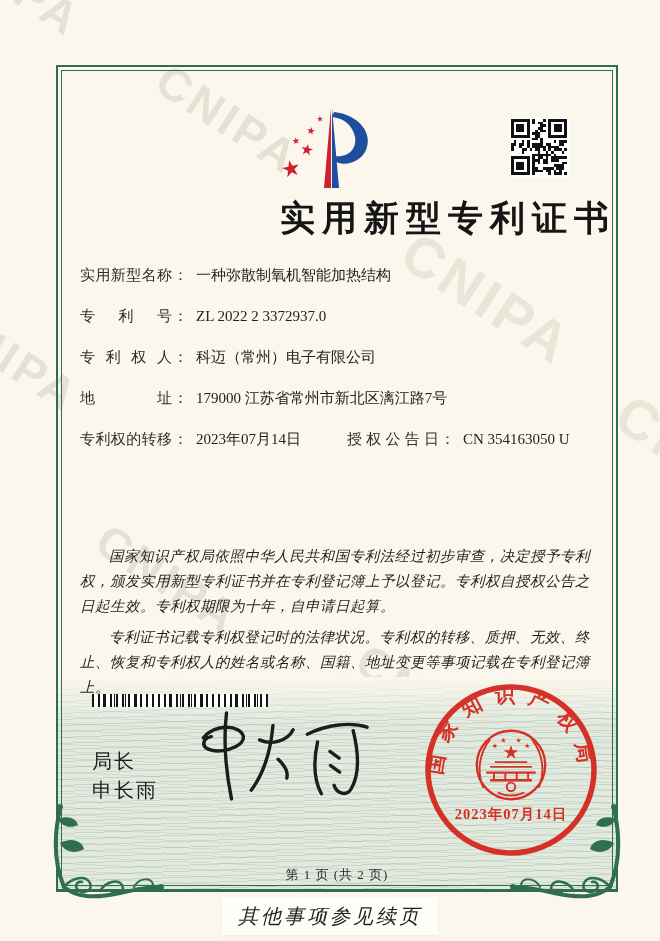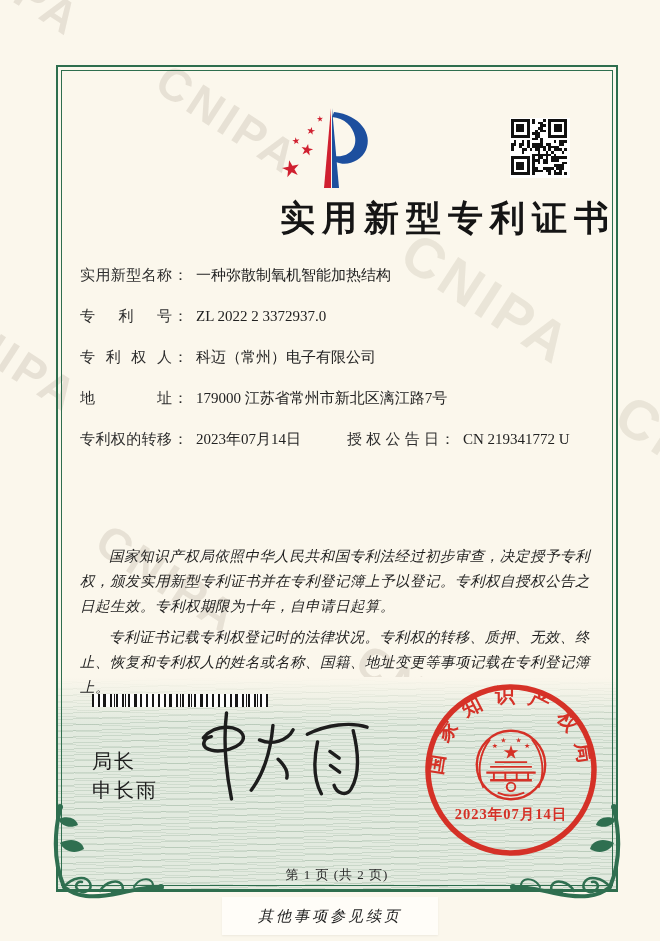--- a/index.html
+++ b/index.html
@@ -59,21 +59,21 @@
   .seal{position:absolute;left:364px;top:614px;width:178px;height:178px;opacity:0.95;}
 
   .page-indicator{position:absolute;left:0;right:0;top:799px;text-align:center;font-size:13px;
                   letter-spacing:1px;color:#2b2b2b;}
 
   .flourish{position:absolute;width:118px;height:118px;z-index:5;}
   .flourish.bl{left:-10px;bottom:-12px;}
   .flourish.br{right:-10px;bottom:-12px;transform:scaleX(-1);}
 
   .tab{position:absolute;left:50%;transform:translateX(-50%);top:897px;width:216px;height:38px;background:#fffdf8;
-       display:flex;align-items:center;justify-content:center;font-size:15px;font-style:italic;
+       display:flex;align-items:center;justify-content:center;font-size:20px;font-style:italic;
        letter-spacing:3px;color:#222;z-index:3;box-shadow:0 1px 2px rgba(0,0,0,0.06);}
 </style>
 </head>
 <body>
 
 <div class="page">
 
   <span class="wm" style="left:-70px;top:-46px">CNIPA</span>
   <span class="wm" style="left:148px;top:92px">CNIPA</span>
   <span class="wm big" style="left:392px;top:266px">CNIPA</span>
@@ -286,21 +286,21 @@
         </div>
         <div class="field-row">
           <span class="flabel">专利权人</span><span class="colon">：</span><span class="fvalue">科迈（常州）电子有限公司</span>
         </div>
         <div class="field-row">
           <span class="flabel">地址</span><span class="colon">：</span><span class="fvalue">179000 江苏省常州市新北区漓江路7号</span>
         </div>
         <div class="field-row">
           <span class="flabel">专利权的转移</span><span class="colon">：</span><span class="fvalue">2023年07月14日</span>
           <span class="pair2">
-            <span class="flabel">授权公告日</span><span class="colon">：</span><span class="fvalue">CN 219341772 U</span>
+            <span class="flabel">授权公告日</span><span class="colon">：</span><span class="fvalue">CN 354163050 U</span>
           </span>
         </div>
       </div>
 
       <div class="paragraphs">
         <p>国家知识产权局依照中华人民共和国专利法经过初步审查，决定授予专利权，颁发实用新型专利证书并在专利登记簿上予以登记。专利权自授权公告之日起生效。专利权期限为十年，自申请日起算。</p>
         <p>专利证书记载专利权登记时的法律状况。专利权的转移、质押、无效、终止、恢复和专利权人的姓名或名称、国籍、地址变更等事项记载在专利登记簿上。</p>
       </div>
 
       <div class="barcode"></div>

